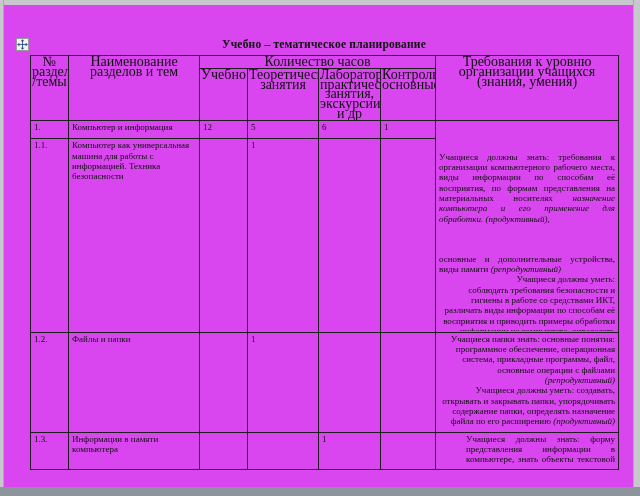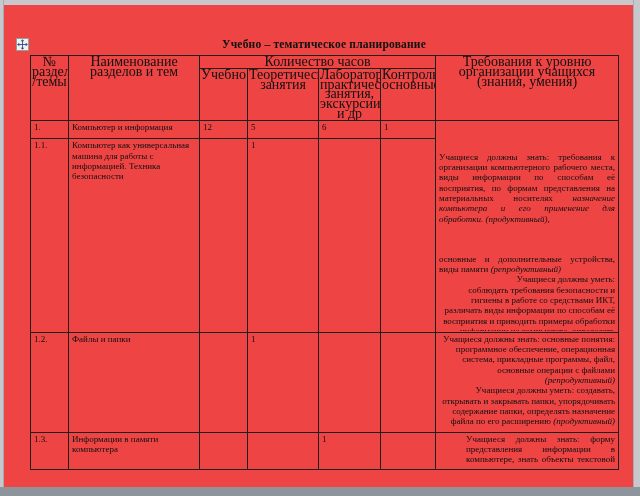--- a/index.html
+++ b/index.html
@@ -1,16 +1,16 @@
 <!DOCTYPE html>
 <html><head>
 <meta charset="utf-8">
 <style>
   html,body{margin:0;padding:0;background:#e9e9e9;}
-  .screen{position:relative;width:640px;height:496px;background:#ef4444;overflow:hidden;
+  .screen{position:relative;width:640px;height:496px;background:#d946ef;overflow:hidden;
           font-family:"Liberation Serif","DejaVu Serif",serif;color:#101010;}
   
   .frame{position:absolute;background:#c6c8cb;}
   .frame.top{left:0;top:0;width:640px;height:5px;}
   .frame.left{left:0;top:0;width:4px;height:496px;}
   .frame.right{right:0;top:0;width:7px;height:496px;}
   .frame.bottom{left:0;bottom:0;width:640px;height:9px;background:#8e949c;}
   .frame.left:after,.frame.right:after{content:"";position:absolute;top:0;height:100%;width:1px;background:#a8abaf;}
   .frame.left:after{right:0;} .frame.right:after{left:0;}
 
@@ -113,21 +113,21 @@
       </tr>
       <tr style="height:100px">
         <td>1.2.</td>
         <td>Файлы и папки</td>
         <td class="c"></td>
         <td class="c">1</td>
         <td class="c"></td>
         <td class="c"></td>
         <td class="req">
           <div class="req-clip" style="height:96px">
-              <div class="para"><span>Учащиеся должны знать: основные понятия: программное обеспечение, операционная система, прикладные программы, файл, основные операции с файлами </span><i>(репродуктивный)</i></div>
+              <div class="para"><span>Учащиеся папки знать: основные понятия: программное обеспечение, операционная система, прикладные программы, файл, основные операции с файлами </span><i>(репродуктивный)</i></div>
               <div class="para"><span>Учащиеся должны уметь: создавать, открывать и закрывать папки, упорядочивать содержание папки, определять назначение файла по его расширению </span><i>(продуктивный)</i></div>
             </div>
         </td>
       </tr>
       <tr style="height:37px">
         <td>1.3.</td>
         <td>Информации в памяти компьютера</td>
         <td class="c"></td>
         <td class="c"></td>
         <td class="c">1</td>

